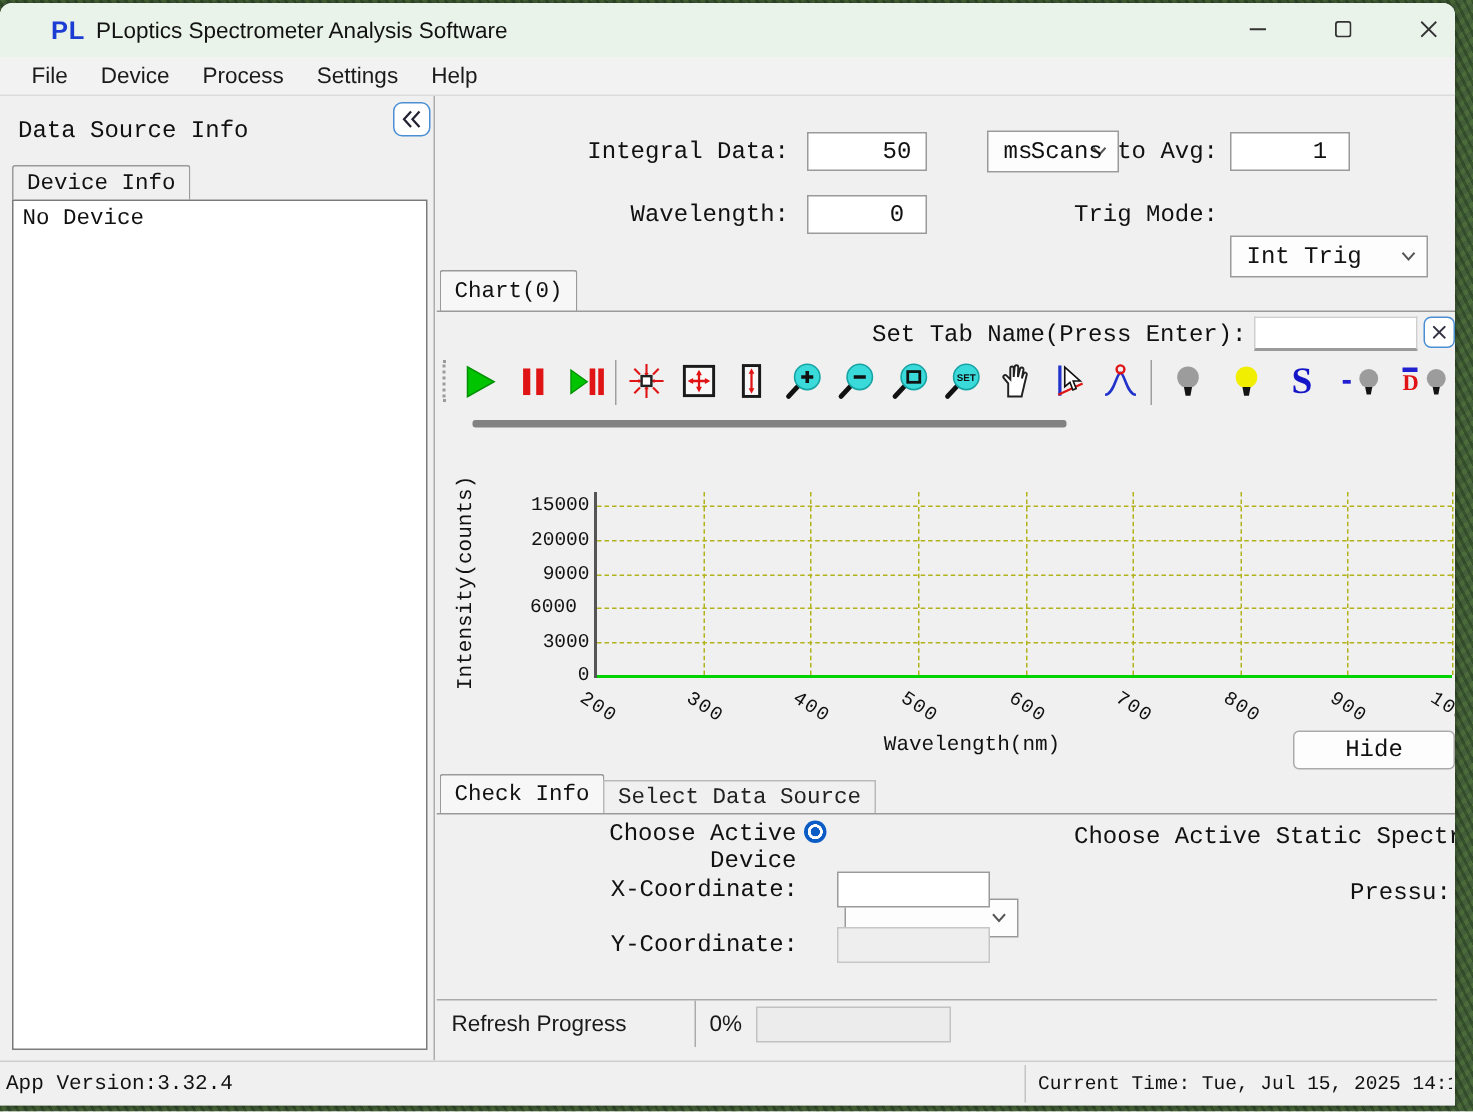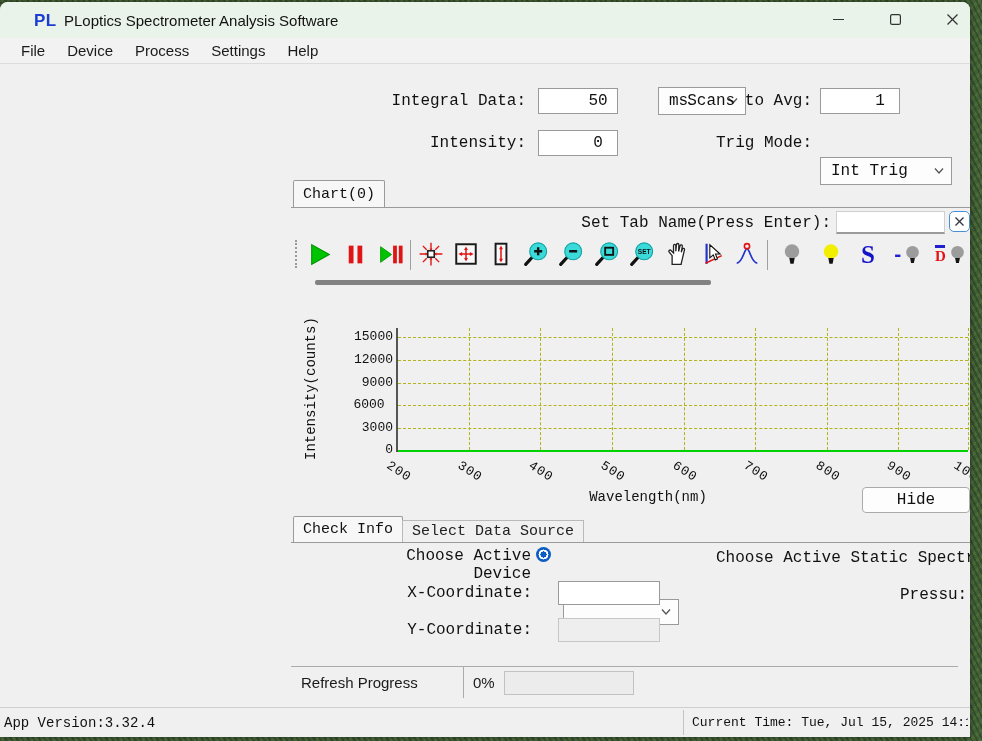--- a/index.html
+++ b/index.html
@@ -77,35 +77,48 @@
   <div class="menubar">
     <span class="menuitem">File</span>
     <span class="menuitem">Device</span>
     <span class="menuitem">Process</span>
     <span class="menuitem">Settings</span>
     <span class="menuitem">Help</span>
   </div>
 
   <div class="content">
 
+    <div class="sidebar">
+      <div class="abs mono" style="left:12px; top:14px; font-size:16px;">Data Source Info</div>
+      <div class="abs" style="left:262px; top:4px; width:25px; height:23px; background:#fff; border:1.5px solid #4a8fd4; border-radius:6px; display:flex; align-items:center; justify-content:center;">
+        <svg width="17" height="15" viewBox="0 0 18 16">
+          <polyline points="8.5,2.5 3.5,8 8.5,13.5" fill="none" stroke="#223" stroke-width="1.6"></polyline>
+          <polyline points="14.5,2.5 9.5,8 14.5,13.5" fill="none" stroke="#223" stroke-width="1.6"></polyline>
+        </svg>
+      </div>
+      <div class="abs tab-active mono" style="left:8px; top:46px; height:24px; font-size:15px; background:#f0f0f0;">Device Info</div>
+      <div class="abs" style="left:8px; top:69px; width:277px; bottom:7px; background:#fff; border:1px solid #7a7a7a;">
+        <div class="mono" style="font-size:15px; padding:3px 6px;">No Device</div>
+      </div>
+    </div>
 
     <div class="main">
 
       <div class="abs mono label-r" style="left:40px; top:24px; width:195px;">Integral Data:</div>
       <input class="abs txtinput" style="left: 247px; top: 24px; width: 80px; height: 26px;" value="50">
       <div class="abs selectbox" style="left:367px; top:23px; width:88px; height:28px;">
         <span>ms</span>
         <svg width="10" height="8" viewBox="0 0 10 8">
               <polyline points="1,1.5 5,6 9,1.5" fill="none" stroke="#555" stroke-width="1.3"></polyline>
             </svg>
       </div>
       <div class="abs mono label-r" style="left:396px; top:24px; width:125px;">Scans to Avg:</div>
       <input class="abs txtinput" style="left: 529px; top: 24px; width: 80px; height: 26px;" value="1">
 
-      <div class="abs mono label-r" style="left:129px; top:66px; width:106px;">Intensity:</div>
+      <div class="abs mono label-r" style="left:129px; top:66px; width:106px;">Wavelength:</div>
       <input class="abs txtinput" style="left: 247px; top: 66px; width: 80px; height: 26px;" value="0">
       <div class="abs mono label-r" style="left:425px; top:66px; width:96px;">Trig Mode:</div>
       <div class="abs selectbox" style="left:529px; top:65px; width:132px; height:28px;">
         <span>Int Trig</span>
         <svg width="10" height="8" viewBox="0 0 10 8">
               <polyline points="1,1.5 5,6 9,1.5" fill="none" stroke="#555" stroke-width="1.3"></polyline>
             </svg>
       </div>
 
       <div class="abs tab-active mono" style="left:2px; top:116px; height:28px;">Chart(0)</div>
@@ -259,21 +272,21 @@
                 <polygon class="bulbbase" points="9.3,16 14.7,16 13.6,21.8 10.4,21.8"></polygon>
           </svg>
         </div>
       </div>
 
       <div class="abs" style="left:24px; top:216px; width:396px; height:5px; background:#828282; border-radius:2px;"></div>
 
       <div class="abs mono" style="left:12px; top:256px; height:140px; writing-mode:vertical-rl; transform:rotate(180deg); font-size:14px; text-align:center;">Intensity(counts)</div>
 
       <span class="ytick mono" style="left:54px; top:265px;">15000</span>
-      <span class="ytick mono" style="left:54px; top:288px;">12000</span>
+      <span class="ytick mono" style="left:54px; top:288px;">20000</span>
       <span class="ytick mono" style="left:54px; top:311px;">9000</span>
       <span class="ytick mono" style="left:54px; top:333px;text-align:center;">6000</span>
       <span class="ytick mono" style="left:54px; top:356px;">3000</span>
       <span class="ytick mono" style="left:54px; top:378px;">0</span>
 
       <div class="plot" style="left:105px; top:264px; width:572px; height:124px;">
         <div class="hgrid" style="top:9px;"></div>
         <div class="hgrid" style="top:32px;"></div>
         <div class="hgrid" style="top:55px;"></div>
         <div class="hgrid" style="top:77px;"></div>

